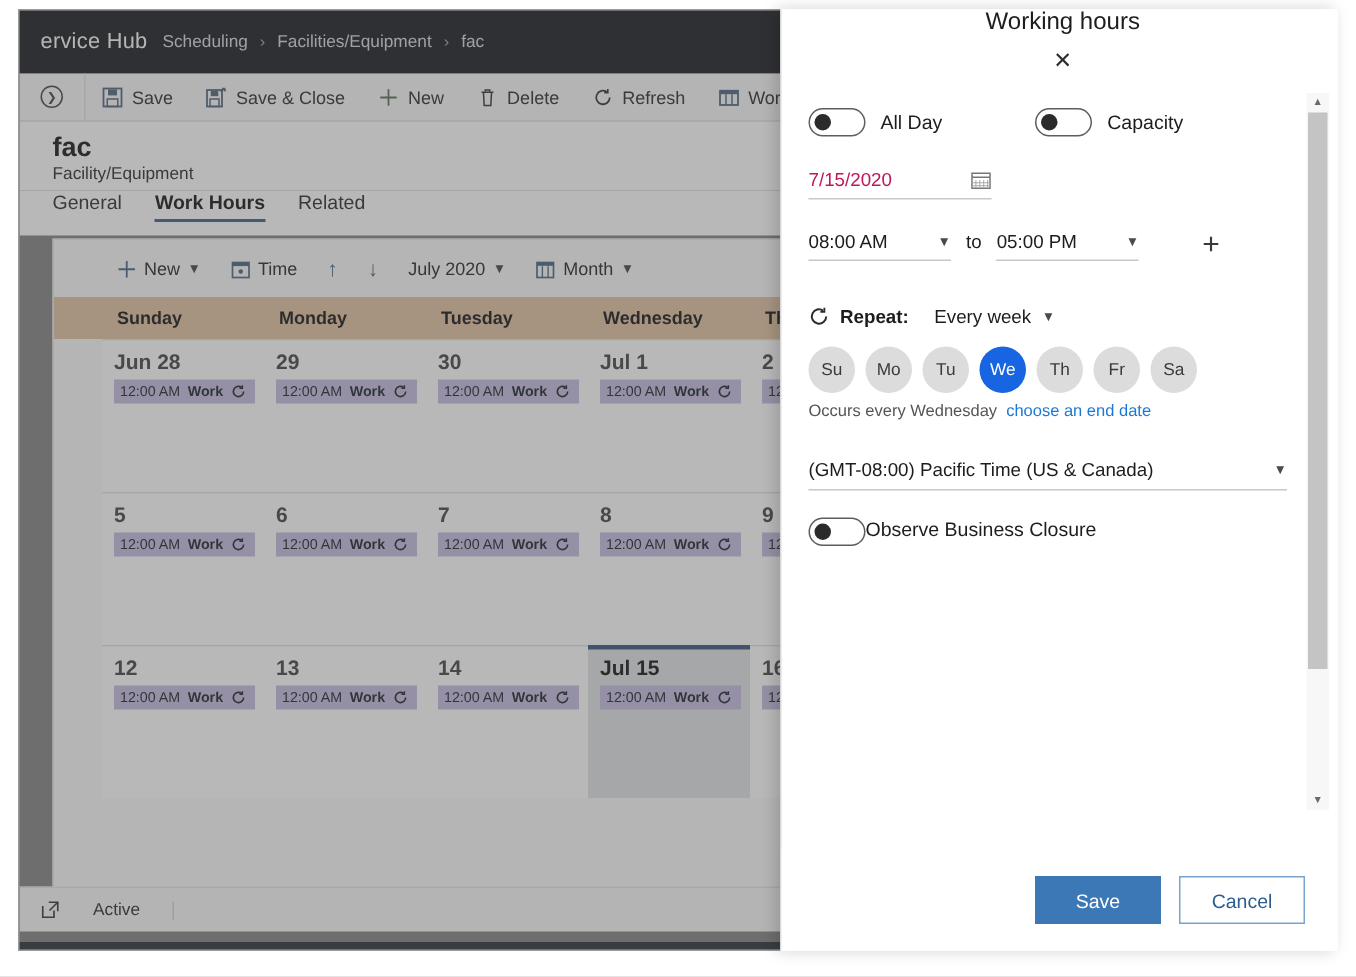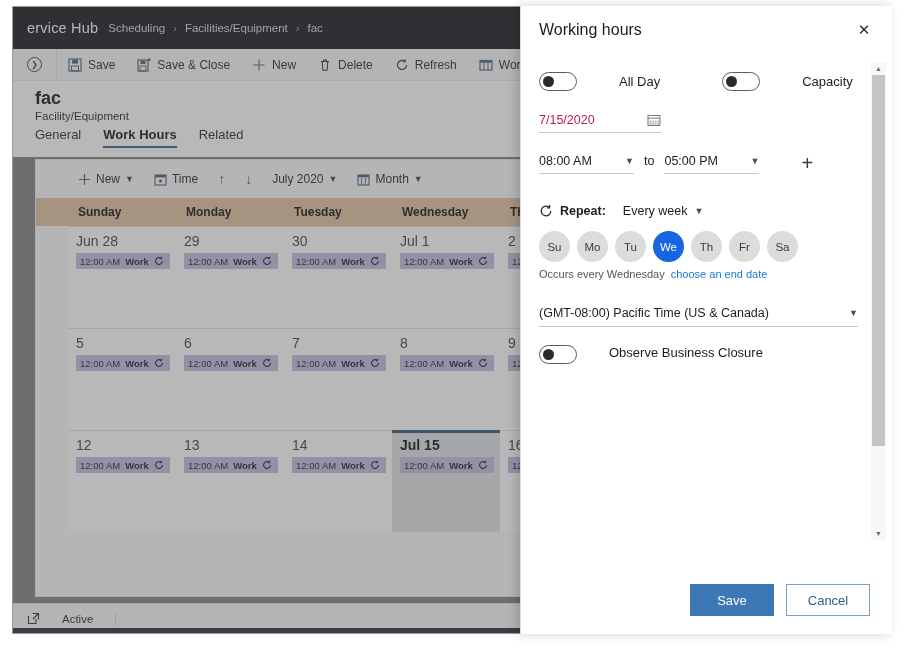--- a/index.html
+++ b/index.html
@@ -139,35 +139,35 @@
     width: 108px; flex: none;
     padding: 6px 6px 0 8px;
     position: relative;
     background: #f7f7f7;
   }
   .cal-cell.today { background: #d6dde5; }
   .cal-cell.today::before {
     content: ""; position: absolute; left: 0; right: 0; top: -1px;
     height: 3px; background: #1f5fb5;
   }
-  .cell-date { font-size: 14px; color: #4a4a4a; margin-bottom: 4px; }
+  .cell-date { font-size: 14px; color: #4a4a4a; margin-bottom: 4px; font-weight: bold; }
   .cal-cell.today .cell-date { color: #1d1d1d; font-weight: 700; }
   .chip {
     background: #c4b5fd;
     height: 16px;
     display: flex; align-items: center; gap: 5px;
     padding: 0 4px;
     font-size: 9.5px; color: #1d2c3a;
     white-space: nowrap;
   }
   .chip .chip-title { font-weight: 700; }
 
   
   .statusbar {
-    position: absolute; left: 0; bottom: 0;
+    position: absolute; left: 0; bottom: 12px;
     width: 100%; height: 30px;
     background: #f1f1f1;
     display: flex; align-items: center;
     border-top: 1px solid #e0e0e0;
     padding-left: 14px; gap: 22px;
   }
   .status-text {
     font-size: 11.5px; color: #333333;
     padding-right: 22px; border-right: 1px solid #cfcfcf;
   }
@@ -184,20 +184,21 @@
     width: 372px; height: 628px;
     background: #ffffff;
     border-left: 1px solid #d8d8d8;
     box-shadow: -3px 0 10px rgba(0,0,0,0.18);
     z-index: 10;
   }
   .dlg-header {
     height: 48px;
     display: flex; align-items: center; justify-content: space-between;
     padding: 0 14px 0 18px;
+    flex-direction: column;
   }
   .dlg-title { font-size: 16px; color: #1d1d1d; }
   .dlg-close {
     width: 28px; height: 28px;
     display: flex; align-items: center; justify-content: center;
     font-size: 15px; color: #2e2e2e;
   }
   .dlg-body {
     position: absolute; left: 0; top: 48px;
     right: 0; bottom: 68px;
@@ -210,21 +211,21 @@
   .switch {
     width: 38px; height: 19px; border-radius: 10px;
     border: 1px solid #5d5d5d; background: #ffffff;
     position: relative; flex: none;
   }
   .switch .knob {
     position: absolute; left: 3px; top: 3px;
     width: 11px; height: 11px; border-radius: 50%;
     background: #2b2b2b;
   }
-  .toggle-label { font-size: 13px; color: #1d1d1d; margin-left: 32px; }
+  .toggle-label { font-size: 13px; color: #1d1d1d; }
 
   .field-underline { border-bottom: 1px solid #c8c8c8; }
   .date-row { margin-top: 22px; display: flex; }
   .date-field {
     width: 122px;
     display: flex; align-items: center; justify-content: space-between;
     padding-bottom: 5px;
     font-size: 12.5px; color: #be185d;
   }
   .time-row { margin-top: 20px; display: flex; align-items: flex-end; }

